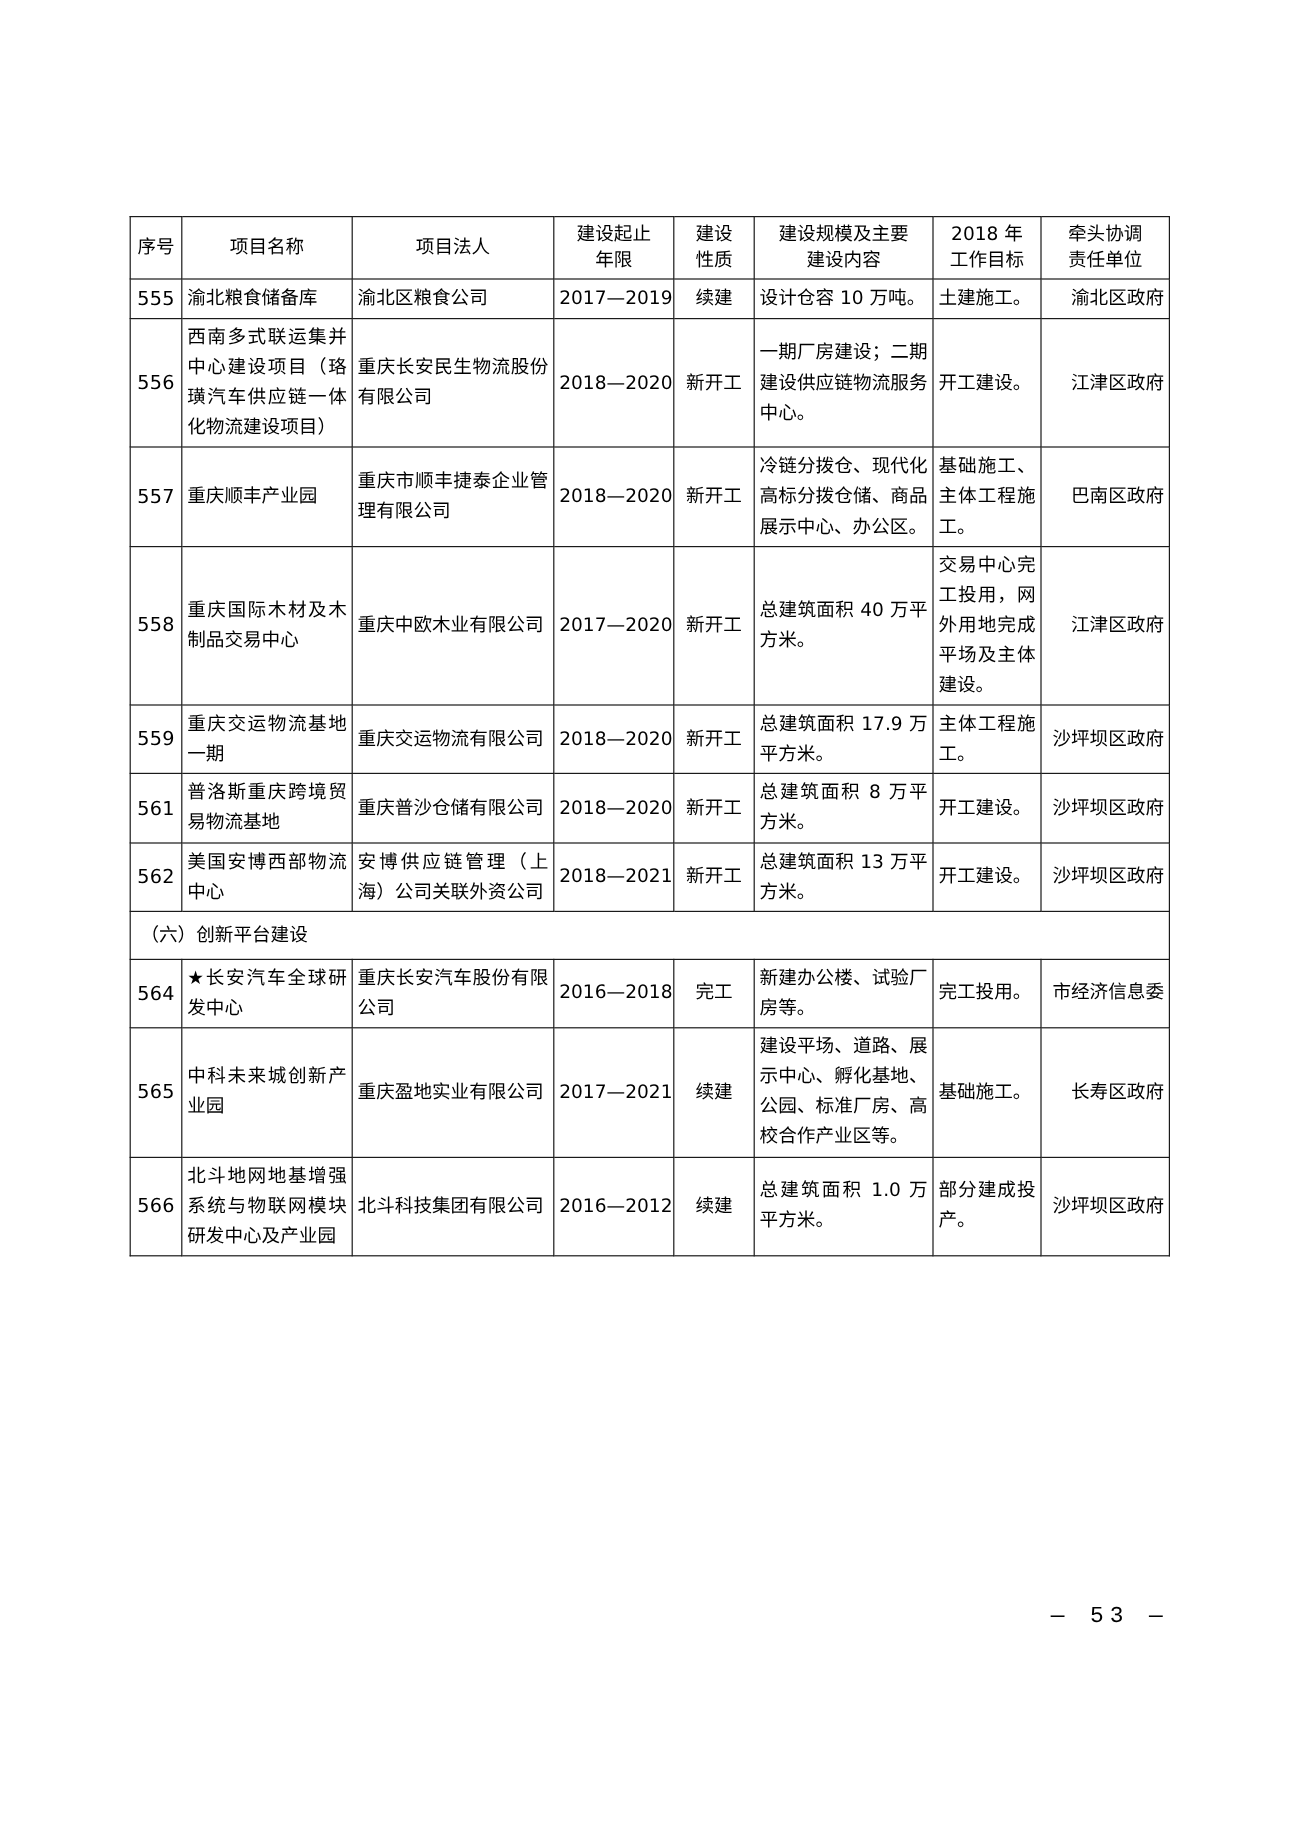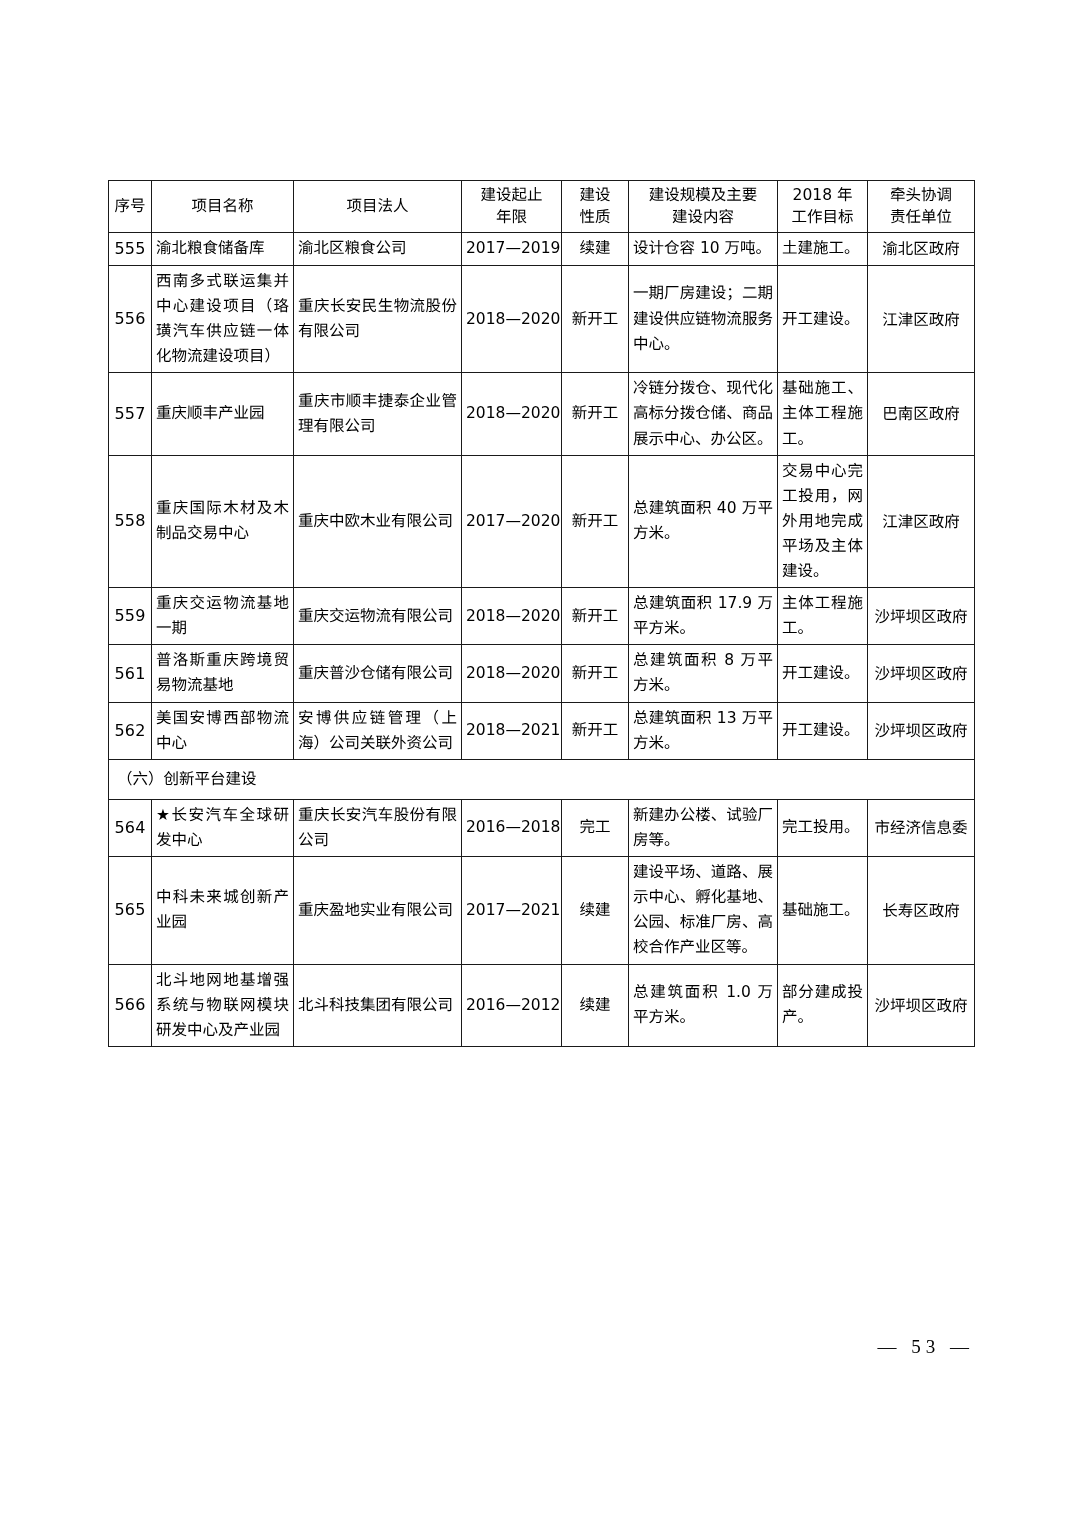--- a/index.html
+++ b/index.html
@@ -72,41 +72,40 @@
   td.period {
     text-align: left;
     white-space: nowrap;
     font-size: 15.5px;
   }
   td.nature {
     text-align: center;
     white-space: nowrap;
   }
   td.unit {
-    text-align: center;
-    font-family: Liberation Serif, serif;
+    text-align: right;
   }
   td.scale, td.goal {
     text-align: justify;
     text-align-last: left;
   }
   tr.section td {
     text-align: left;
     padding: 7px 6px 7px 8px;
     font-size: 15.5px;
   }
   .pagenum {
     position: absolute;
     left: 0;
     top: 1336px;
     width: 974px;
     text-align: right;
     font-size: 19px;
     letter-spacing: 5px;
-    font-family: Liberation Serif, serif;
+    font-family: Liberation Mono, monospace;
   }
 </style>
 </head>
 <body>
 
 <div class="page">
 
   <div class="table-wrap">
     <table class="proj">
       <colgroup>

